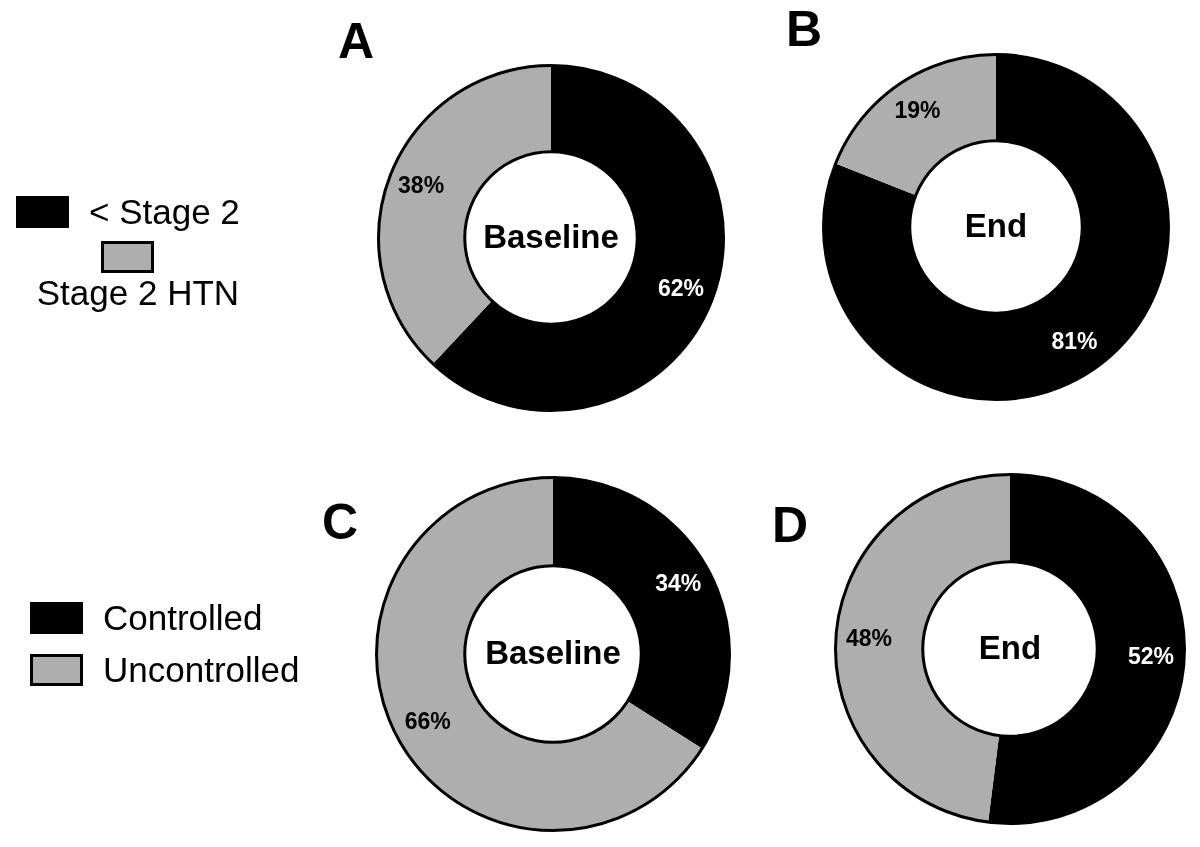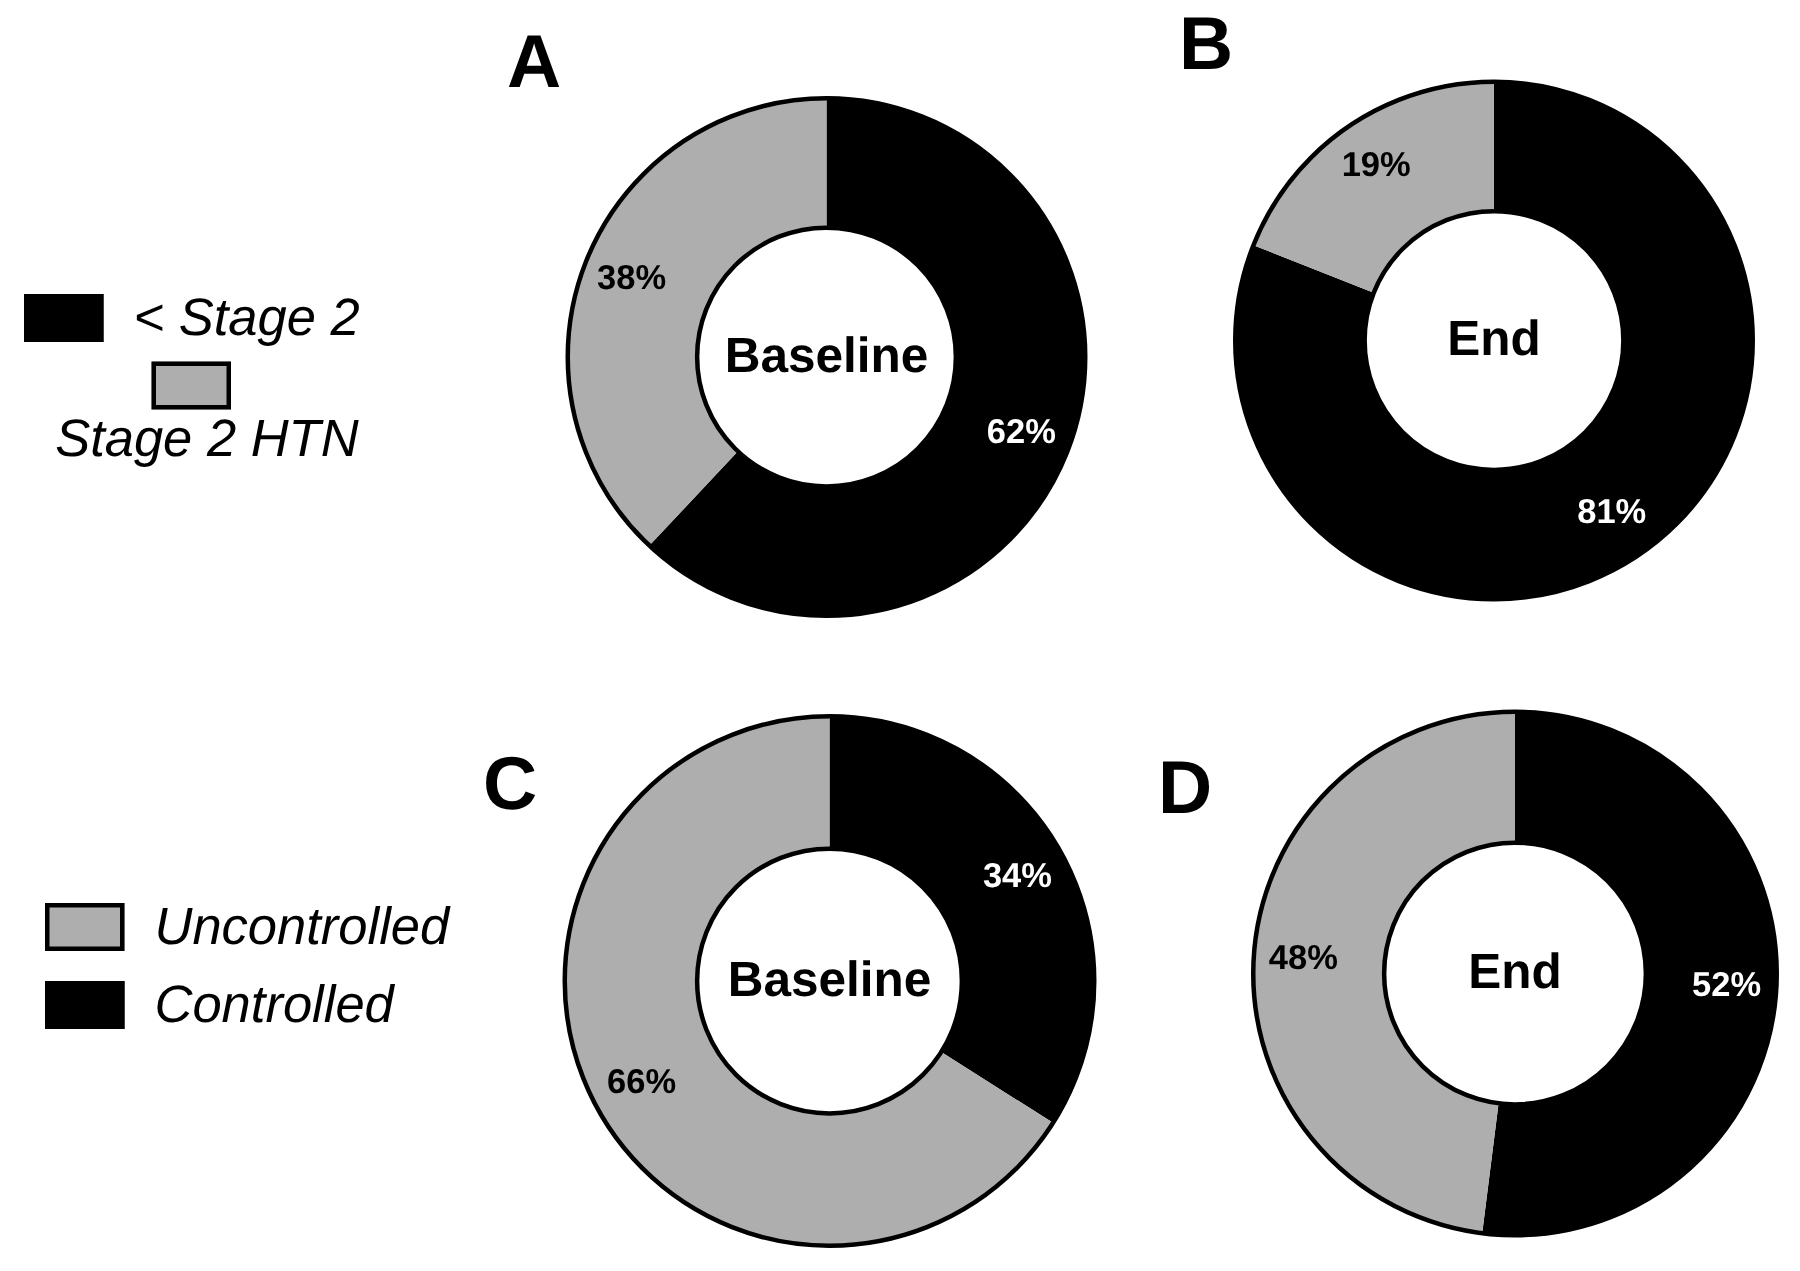--- a/index.html
+++ b/index.html
@@ -31,21 +31,20 @@
     letter-spacing: 0px;
   }
   .letter-a { left: 338px; top: 16px; }
   .letter-b { left: 786px; top: 4px; }
   .letter-c { left: 322px; top: 497px; }
   .letter-d { left: 772px; top: 500px; }
 
   
   .legend {
     position: absolute;
-    font-style: italic;
   }
   .legend-row {
     display: flex;
     align-items: center;
   }
   .legend-swatch {
     width: 53px;
     height: 32px;
     border: 3px solid #000000;
     box-sizing: border-box;
@@ -115,26 +114,26 @@
       <span class="legend-label">&lt; Stage 2</span>
     </div>
     <div class="legend-row">
       <span class="legend-swatch sw-gray"></span>
       <span class="legend-label">Stage 2 HTN</span>
     </div>
   </div>
 
   <div class="legend" id="legend-bottom">
     <div class="legend-row">
+      <span class="legend-swatch sw-black"></span>
+      <span class="legend-label">Controlled</span>
+    </div>
+    <div class="legend-row">
       <span class="legend-swatch sw-gray"></span>
       <span class="legend-label">Uncontrolled</span>
-    </div>
-    <div class="legend-row">
-      <span class="legend-swatch sw-black"></span>
-      <span class="legend-label">Controlled</span>
     </div>
   </div>
 
   <div class="donut" id="donut-a" style="left:377px; top:64px;">
       <svg width="348" height="348" viewBox="0 0 348 348">
         <path d="M 174 1.5 A 172.5 172.5 0 1 1 55.91562422730125 299.7470882301935 L 114.95781211365062 236.87354411509676 A 86.25 86.25 0 1 0 174 87.75 Z" class="slice-black"></path>
         <path d="M 55.91562422730125 299.7470882301935 A 172.5 172.5 0 0 1 173.99999999999997 1.5 L 173.99999999999997 87.75 A 86.25 86.25 0 0 0 114.95781211365062 236.87354411509676 Z" class="slice-gray"></path>
         <circle cx="174" cy="174" r="172.5" stroke-width="3" class="donut-outline"></circle>
         <circle cx="174" cy="174" r="86.25" stroke-width="3" class="donut-hole"></circle>
         <text x="174" y="175" font-size="33" class="center-label">Baseline</text>

